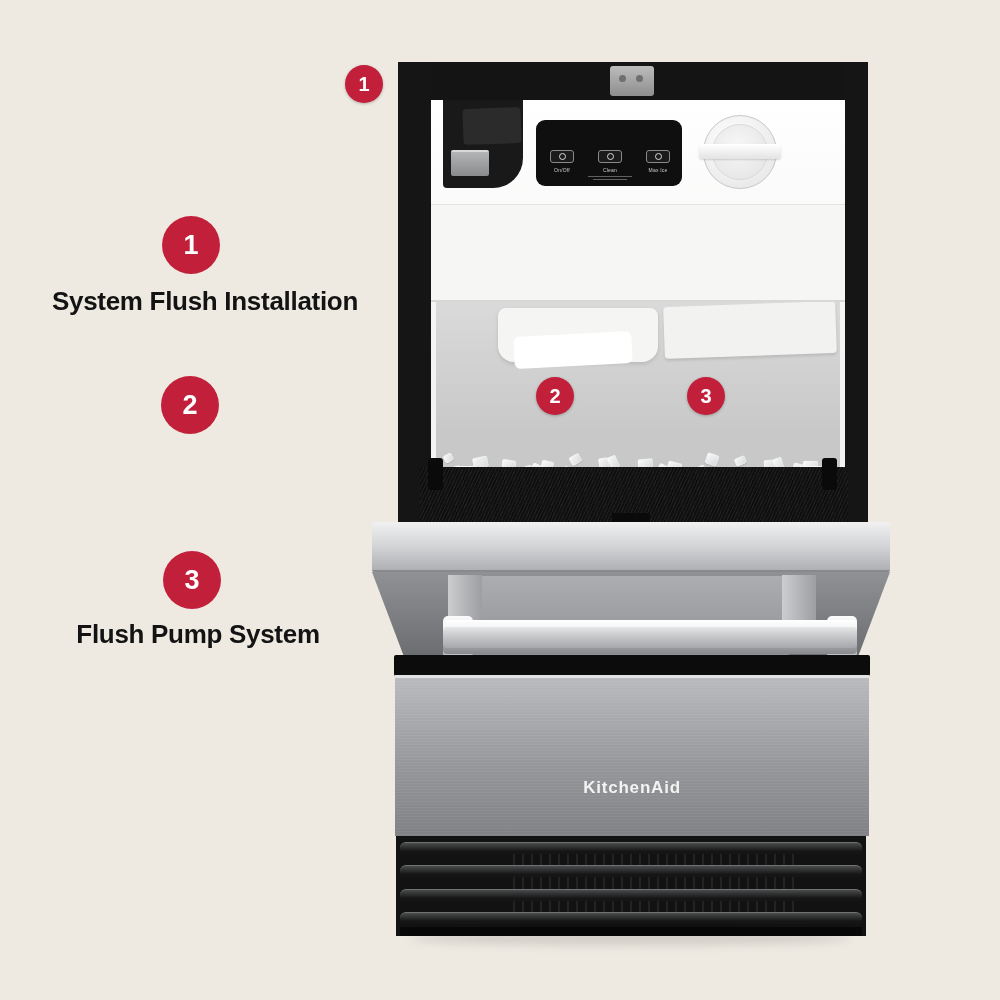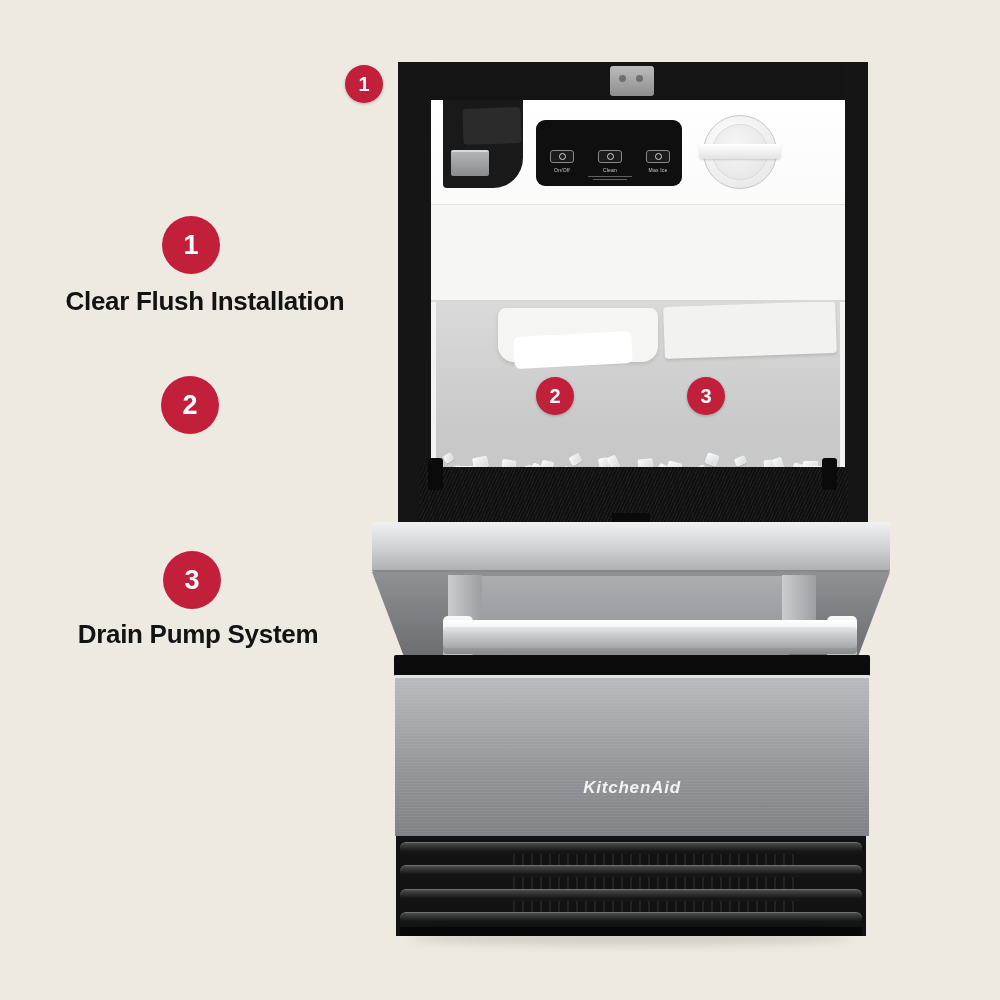--- a/index.html
+++ b/index.html
@@ -96,21 +96,21 @@
   #handle-bar { position:absolute; left:443px; top:620px; width:414px; height:34px; border-radius:4px;
                 background:linear-gradient(180deg,#ffffff,#c9cbcd 45%,#94969a);
                 box-shadow:inset 0 -6px 0 rgba(0,0,0,.08), inset 0 7px 0 rgba(255,255,255,.6); }
   .handle-cap { position:absolute; top:616px; width:30px; height:42px; border-radius:5px;
                 background:linear-gradient(180deg,#fbfbfc,#b9bbbd); }
   #gap-shadow { position:absolute; left:394px; top:655px; width:476px; height:21px; background:#0c0c0c; border-radius:2px; }
 
   
   #drawer-front { position:absolute; left:395px; top:675px; width:474px; height:161px;
                   background:linear-gradient(180deg,#b8babd,#95979a 55%,#7f8184);
-                  border-top:3px solid #e2e3e5;font-style:italic; }
+                  border-top:3px solid #e2e3e5; }
   #drawer-front .brush { position:absolute; inset:0;
         background:repeating-linear-gradient(180deg, rgba(255,255,255,.05) 0 1px, transparent 1px 3px); }
   #brand-logo { position:absolute; left:0; right:0; top:100px; text-align:center;
                 color:#f3f3f3; font-size:17px; font-weight:bold; letter-spacing:0.8px; }
 
   #grille { position:absolute; left:396px; top:836px; width:470px; height:100px; background:#121212; }
   .slat { position:absolute; left:4px; right:4px; height:12px; border-radius:6px 6px 3px 3px;
           background:linear-gradient(180deg,#4a4b4c,#151515 75%); border-top:1px solid #707173; }
   #fins { position:absolute; left:110px; top:10px; width:290px; height:78px; opacity:.5;
           background:repeating-linear-gradient(90deg, transparent 0 7px, rgba(85,85,85,.5) 7px 9px); }
@@ -120,33 +120,33 @@
 </style>
 </head>
 <body>
 
 <div id="canvas">
 
   <div class="badge badge-lg" style="left:162px; top:216px;">
     <span>1</span>
   </div>
   <div class="feature-text" style="left:45px; top:285px;">
-    <div>Clear Flush Installation</div>
+    <div>System Flush Installation</div>
     <div></div>
   </div>
 
   <div class="badge badge-lg" style="left:161px; top:376px;">
     <span>2</span>
   </div>
 
   <div class="badge badge-lg" style="left:163px; top:551px;">
     <span>3</span>
   </div>
   <div class="feature-text" style="left:38px; top:618px;">
-    <div>Drain Pump System</div>
+    <div>Flush Pump System</div>
   </div>
 
   <div id="top-bar" class="blk">
     <span class="screw" style="left:10px; top:18px;"></span>
   </div>
   <span class="screw" style="left:847px; top:91px;"></span>
   <div id="hinge-plate">
     <i style="left:9px;"></i>
       <i style="left:26px;"></i>
   </div>

